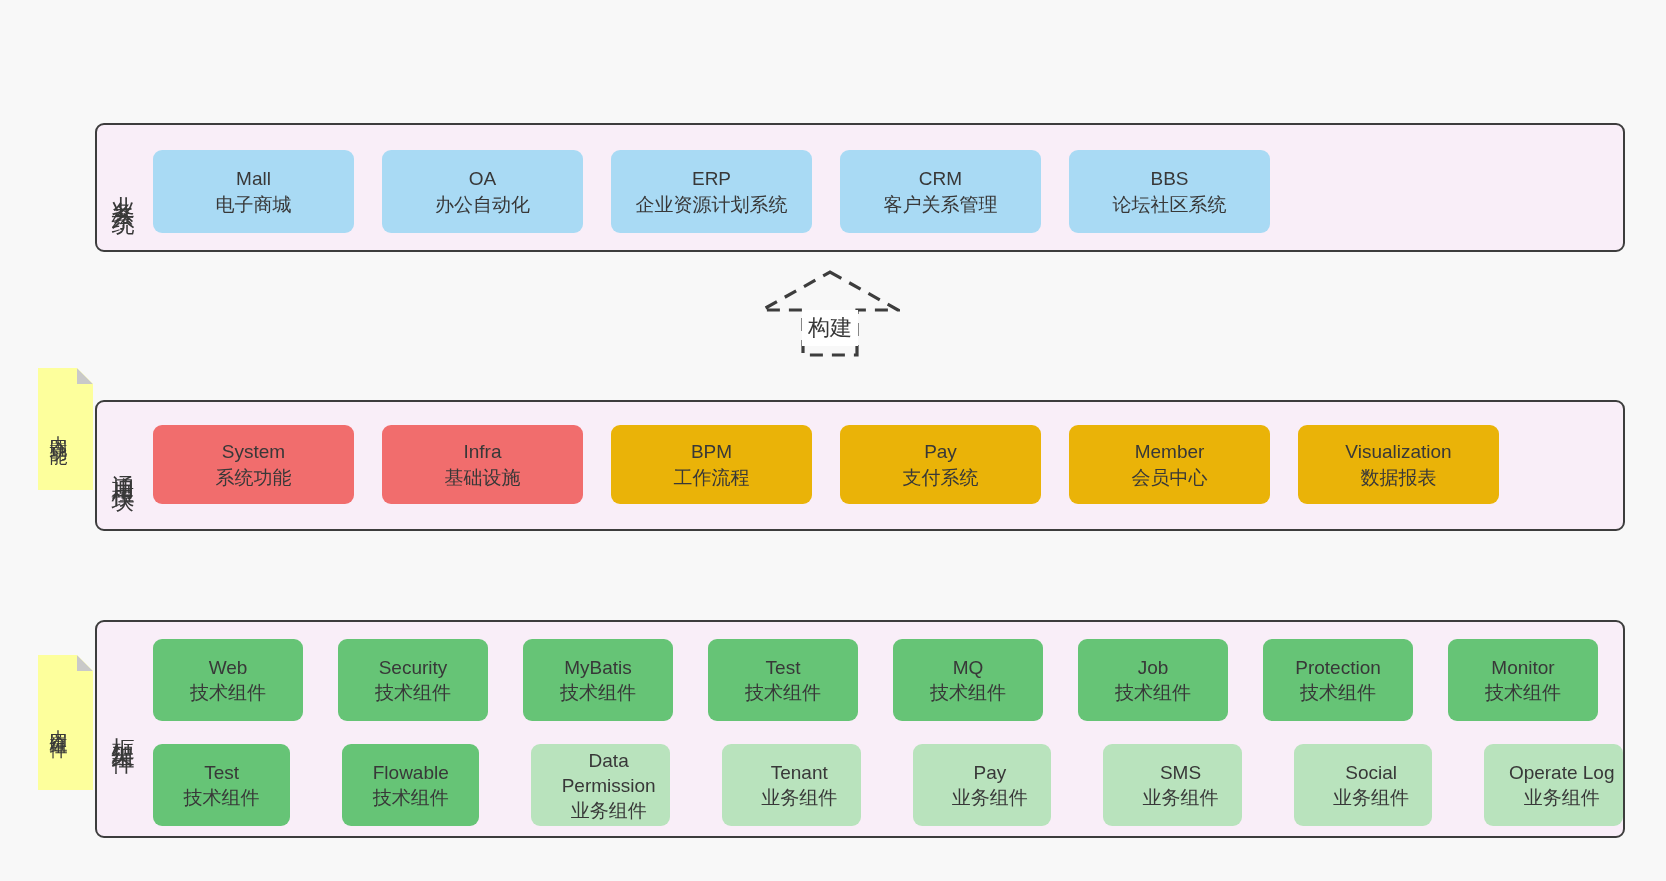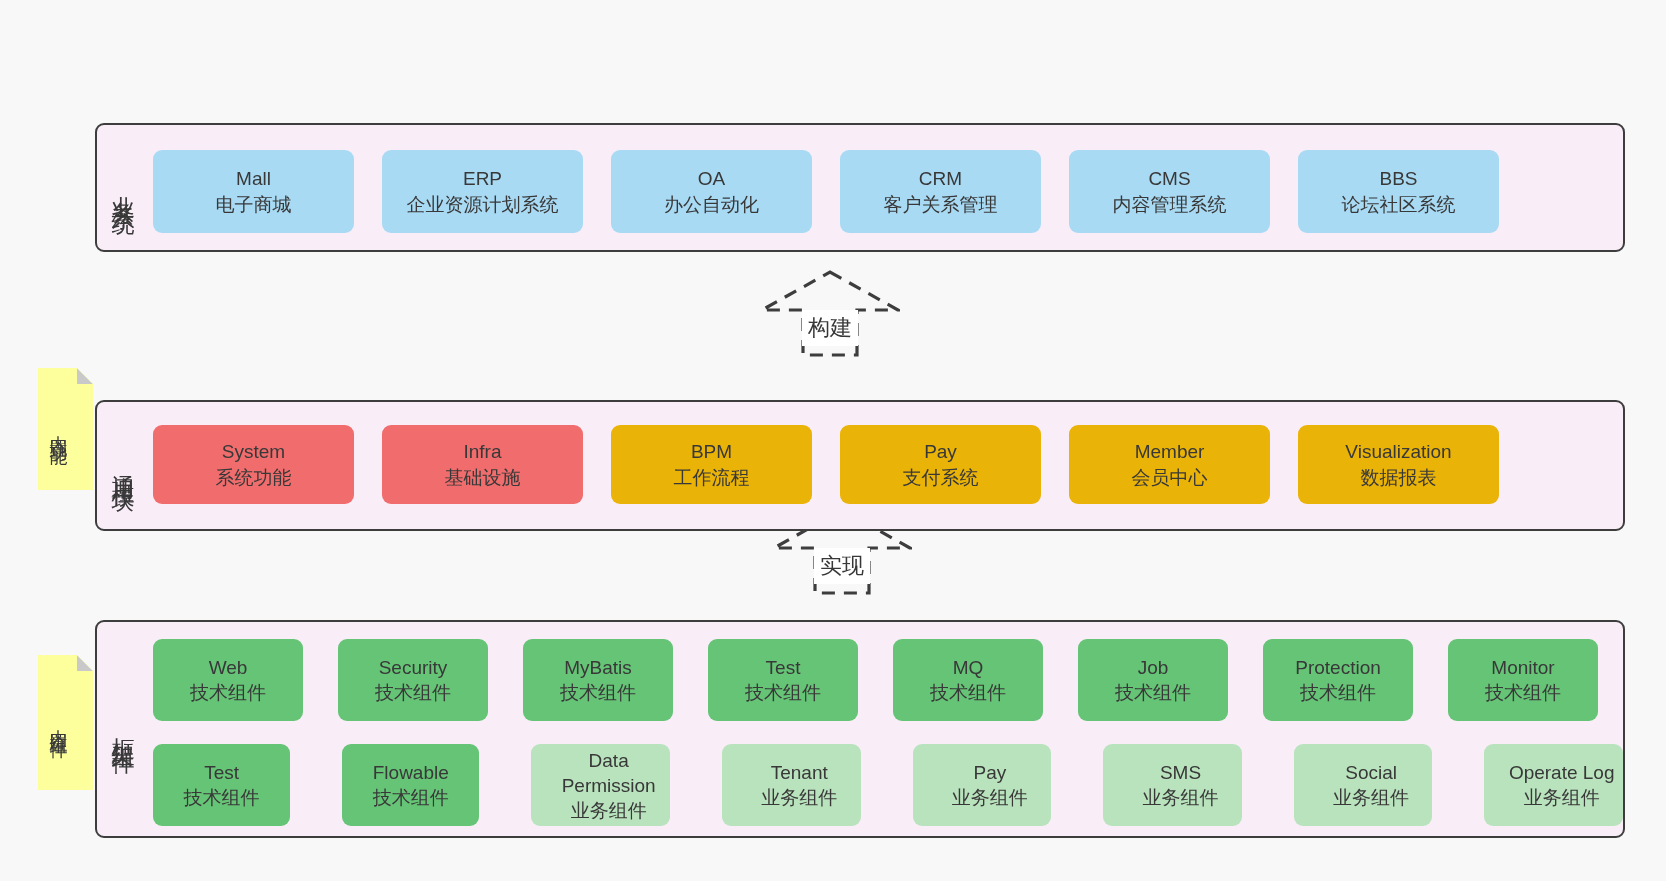--- a/index.html
+++ b/index.html
@@ -134,34 +134,30 @@
   </div>
 
   <div class="section section-1">
     <div class="v-label">业务系统</div>
     <div class="row row-wide row-1">
       <div class="box blue w200">
         <span class="en">Mall</span>
         <span class="zh">电子商城</span>
       </div>
       <div class="box blue w200">
+        <span class="en">OA</span>
+        <span class="zh">办公自动化</span>
+      </div>
+      <div class="box blue w200">
         <span class="en">ERP</span>
         <span class="zh">企业资源计划系统</span>
       </div>
       <div class="box blue w200">
-        <span class="en">OA</span>
-        <span class="zh">办公自动化</span>
-      </div>
-      <div class="box blue w200">
         <span class="en">CRM</span>
         <span class="zh">客户关系管理</span>
-      </div>
-      <div class="box blue w200">
-        <span class="en">CMS</span>
-        <span class="zh">内容管理系统</span>
       </div>
       <div class="box blue w200">
         <span class="en">BBS</span>
         <span class="zh">论坛社区系统</span>
       </div>
     </div>
   </div>
 
   <div class="arrow arrow-1">
     <svg viewBox="0 0 140 88">
@@ -193,26 +189,20 @@
         <span class="en">Member</span>
         <span class="zh">会员中心</span>
       </div>
       <div class="box pink w200m">
         <span class="en">Visualization</span>
         <span class="zh">数据报表</span>
       </div>
     </div>
   </div>
 
-  <div class="arrow arrow-2">
-    <svg viewBox="0 0 140 88">
-      <path d="M70,2 L138,40 L97,40 L97,85 L43,85 L43,40 L2,40 Z" fill="none" stroke="#3d3d3d" stroke-width="3.2" stroke-dasharray="13 9"></path>
-    </svg>
-    <div class="a-label">实现</div>
-  </div>
 
   <div class="section section-3">
     <div class="v-label">框架组件</div>
     <div class="row row-3a" style="gap:35px;">
       <div class="box green w150">
         <span class="en">Web</span>
         <span class="zh">技术组件</span>
       </div>
       <div class="box green w150">
         <span class="en">Security</span>

